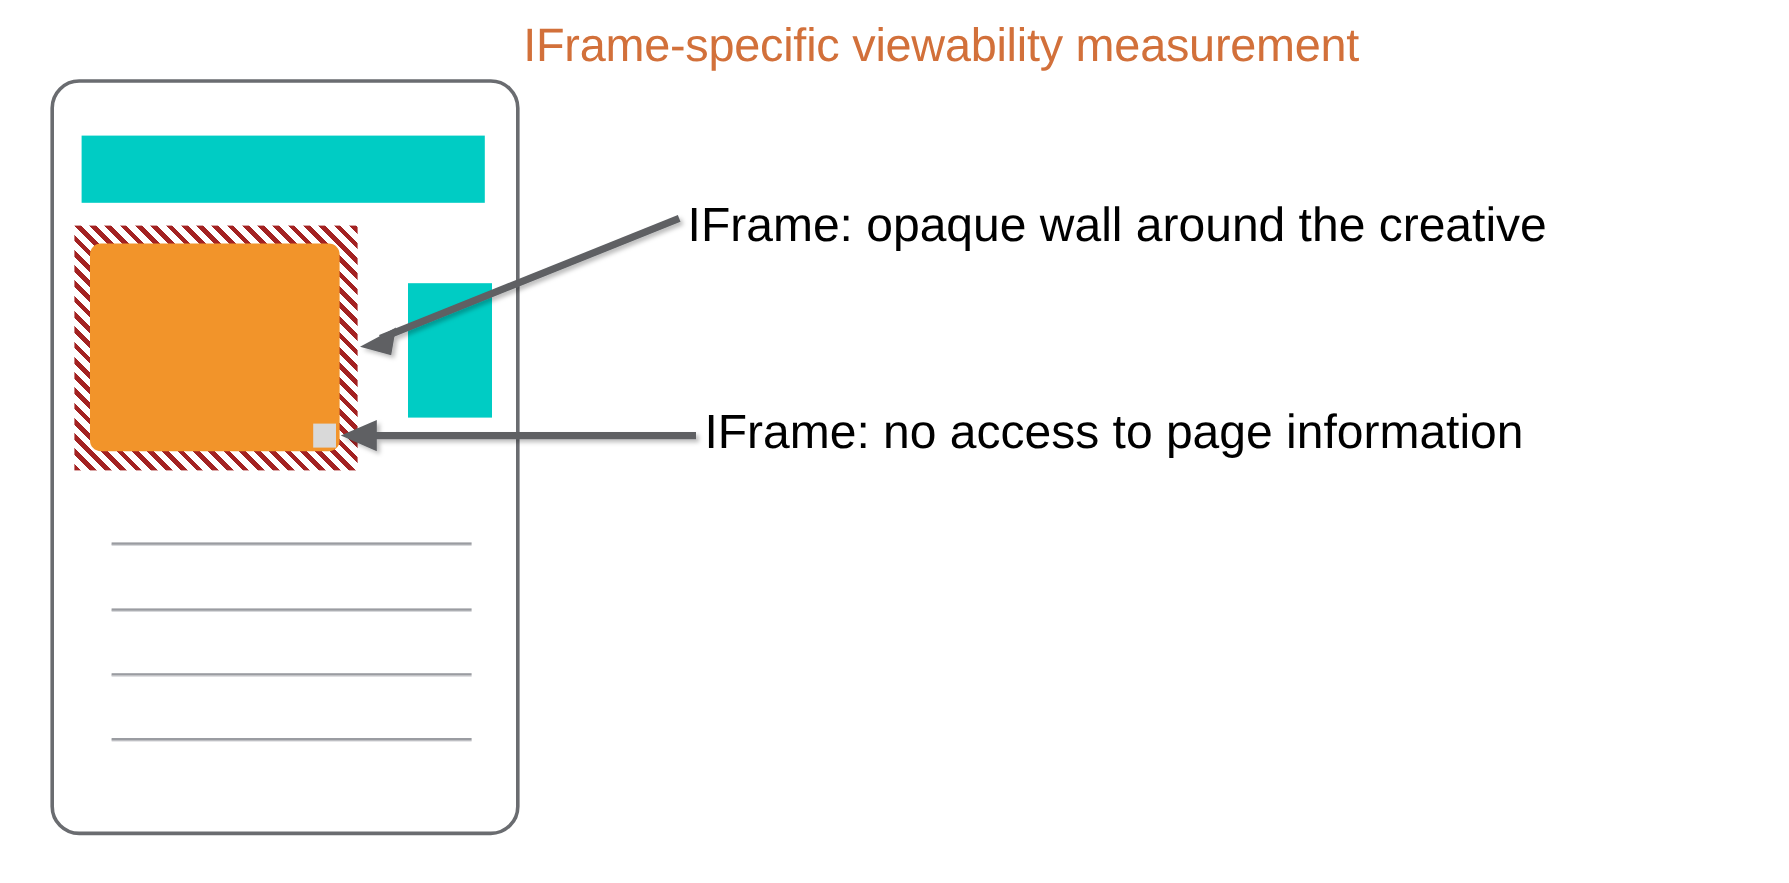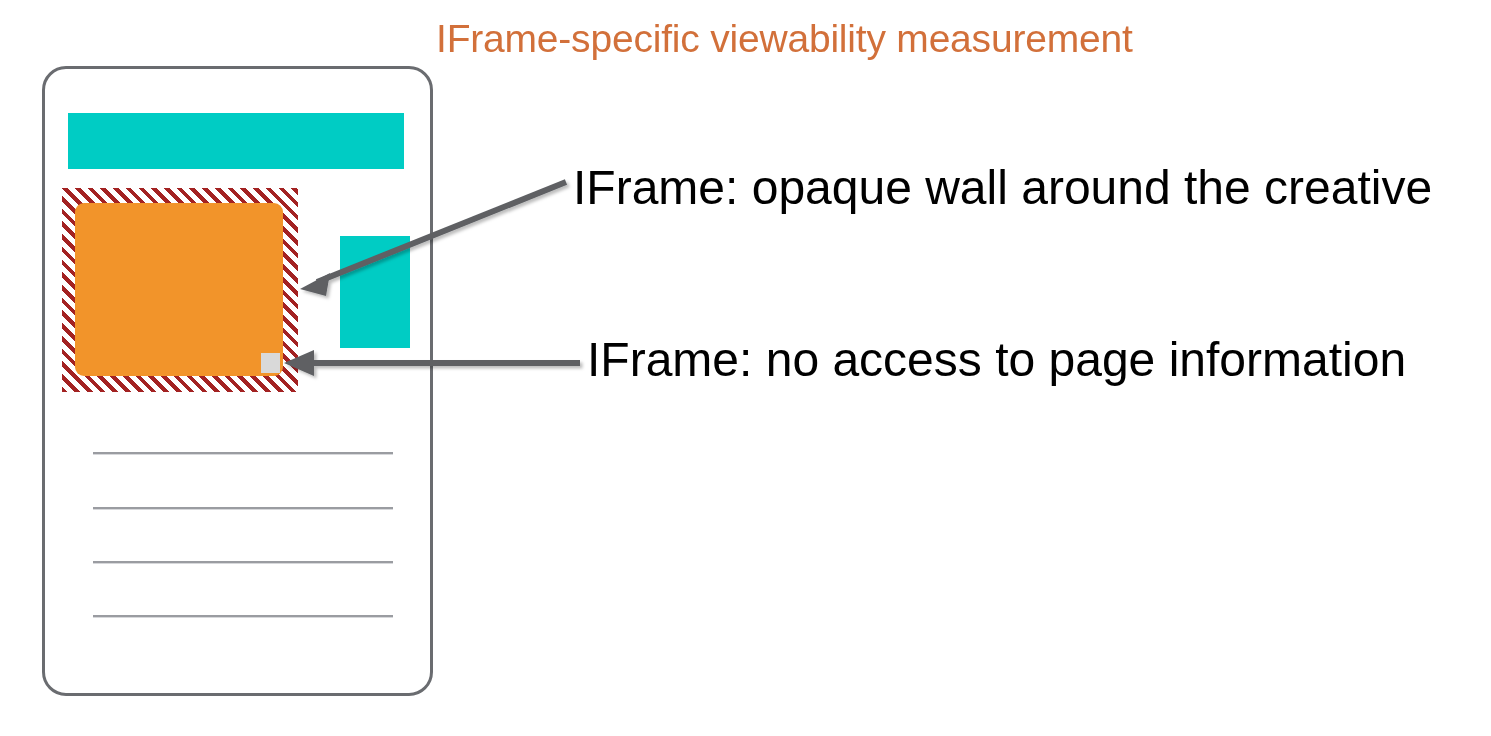--- a/index.html
+++ b/index.html
@@ -120,21 +120,21 @@
     left: 0;
     top: 0;
     width: 1491px;
     height: 736px;
     pointer-events: none;
   }
 
   
   .callout-label {
     position: absolute;
-    font-size: 48px;
+    font-size: 40px;
     line-height: 48px;
     color: #000000;
     white-space: nowrap;
     font-weight: 400;
   }
   #callout-label-iframe {
     left: 573px;
     top: 164px;
   }
   #callout-label-script {

